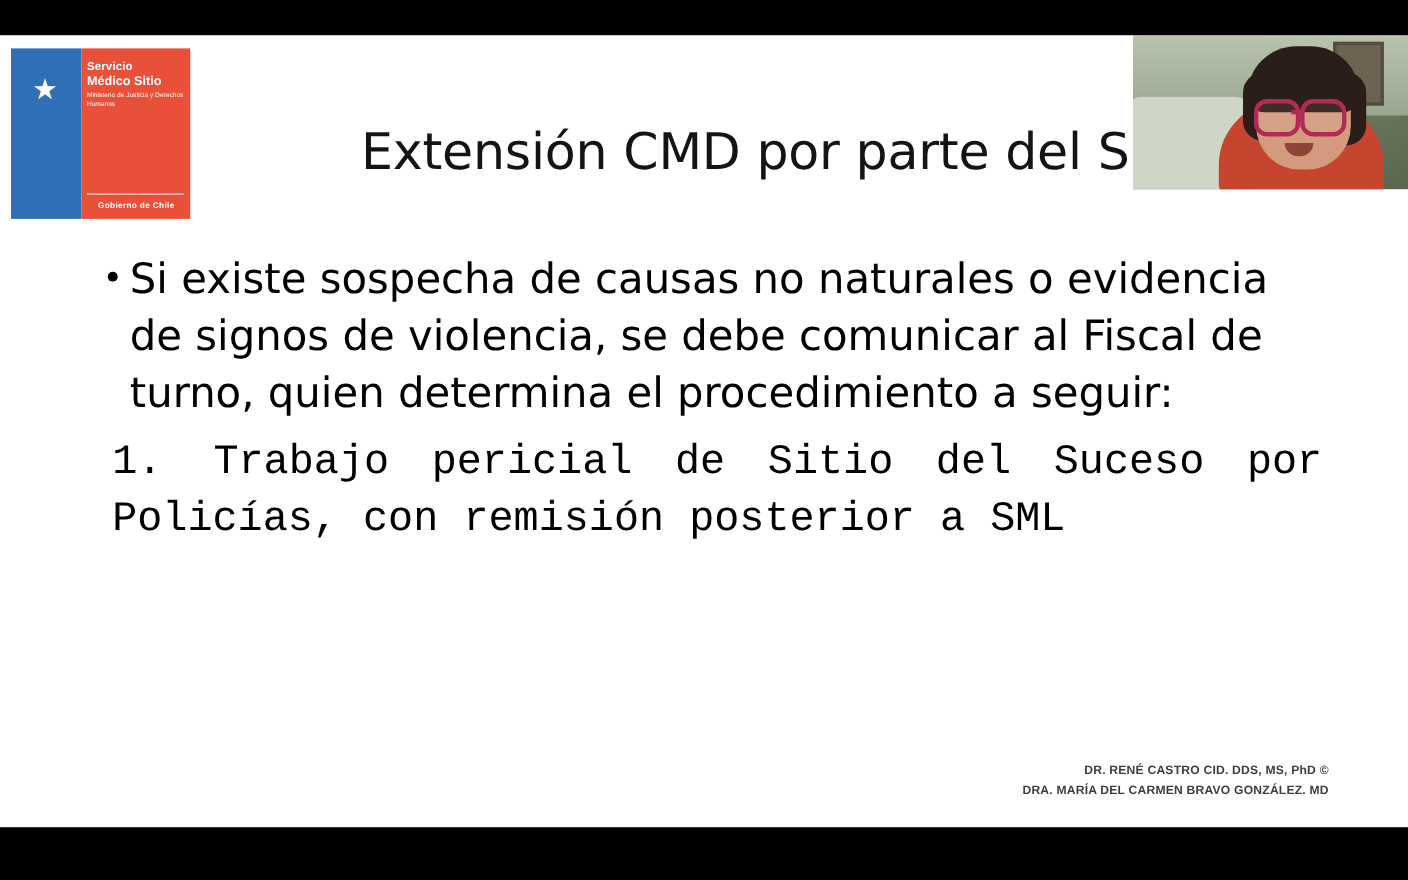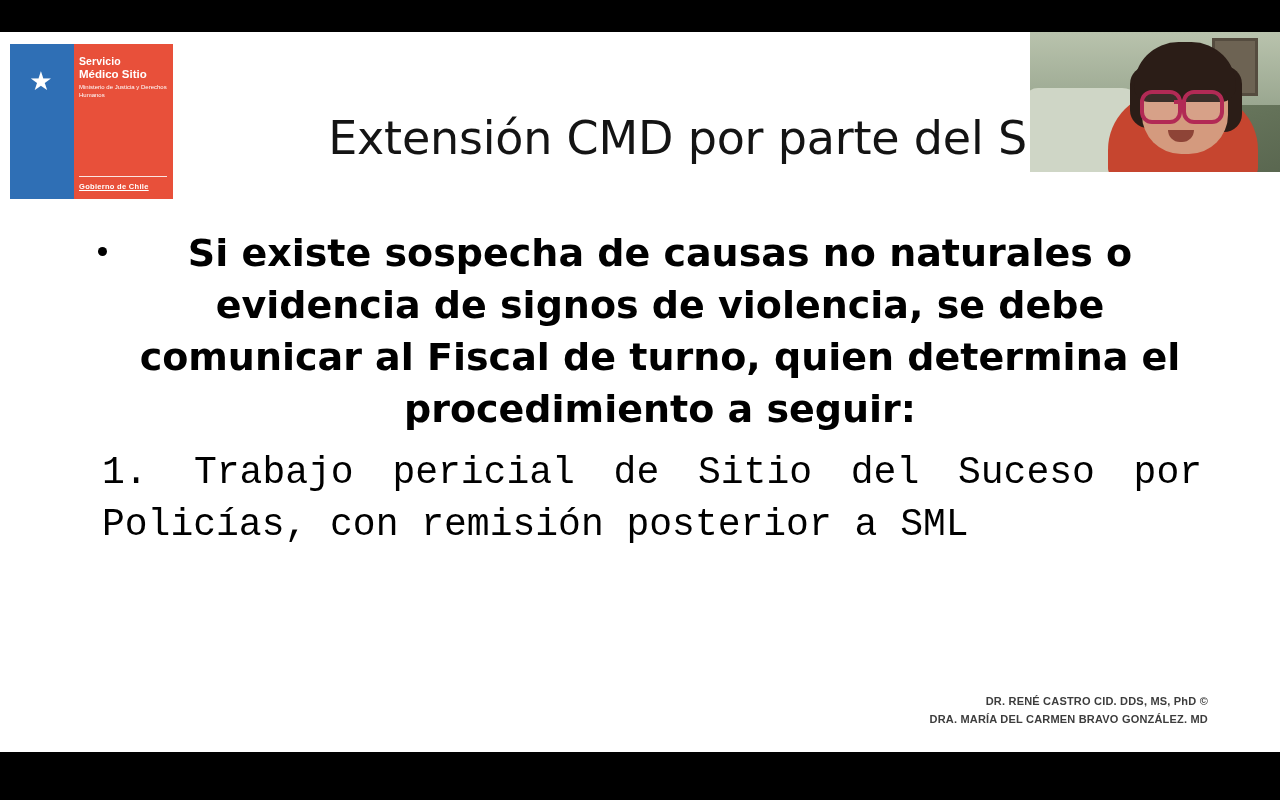--- a/index.html
+++ b/index.html
@@ -83,26 +83,25 @@
   .logo-right .l3 {
     position: absolute;
     left: 5px;
     top: 40px;
     font-size: 6px;
     line-height: 7.5px;
     width: 92px;
   }
   .logo-right .l4 {
     position: absolute;
-    left: 5px;
+    left: 15px;
     bottom: 8px;
     font-size: 7.5px;
     font-weight: bold;
     letter-spacing: 0.3px;
-    text-decoration: underline;
   }
   .logo-right .sep {
     position: absolute;
     left: 5px;
     bottom: 22px;
     width: 88px;
     height: 1px;
     background: rgba(255,255,255,0.85);
   }
 
@@ -128,23 +127,22 @@
     top: 195px;
     width: 1110px;
     color: #000000;
     font-family: "DejaVu Sans", sans-serif;
   }
   .bullet {
     position: relative;
     padding-left: 26px;
     font-size: 38px;
     line-height: 52px;
-    text-align: center;
+    text-align: left;
     margin-bottom: 10px;
-    font-weight: bold;
   }
   .bullet .dot {
     position: absolute;
     left: 6px;
     top: 20px;
     width: 9px;
     height: 9px;
     background: #000;
     border-radius: 50%;
   }

